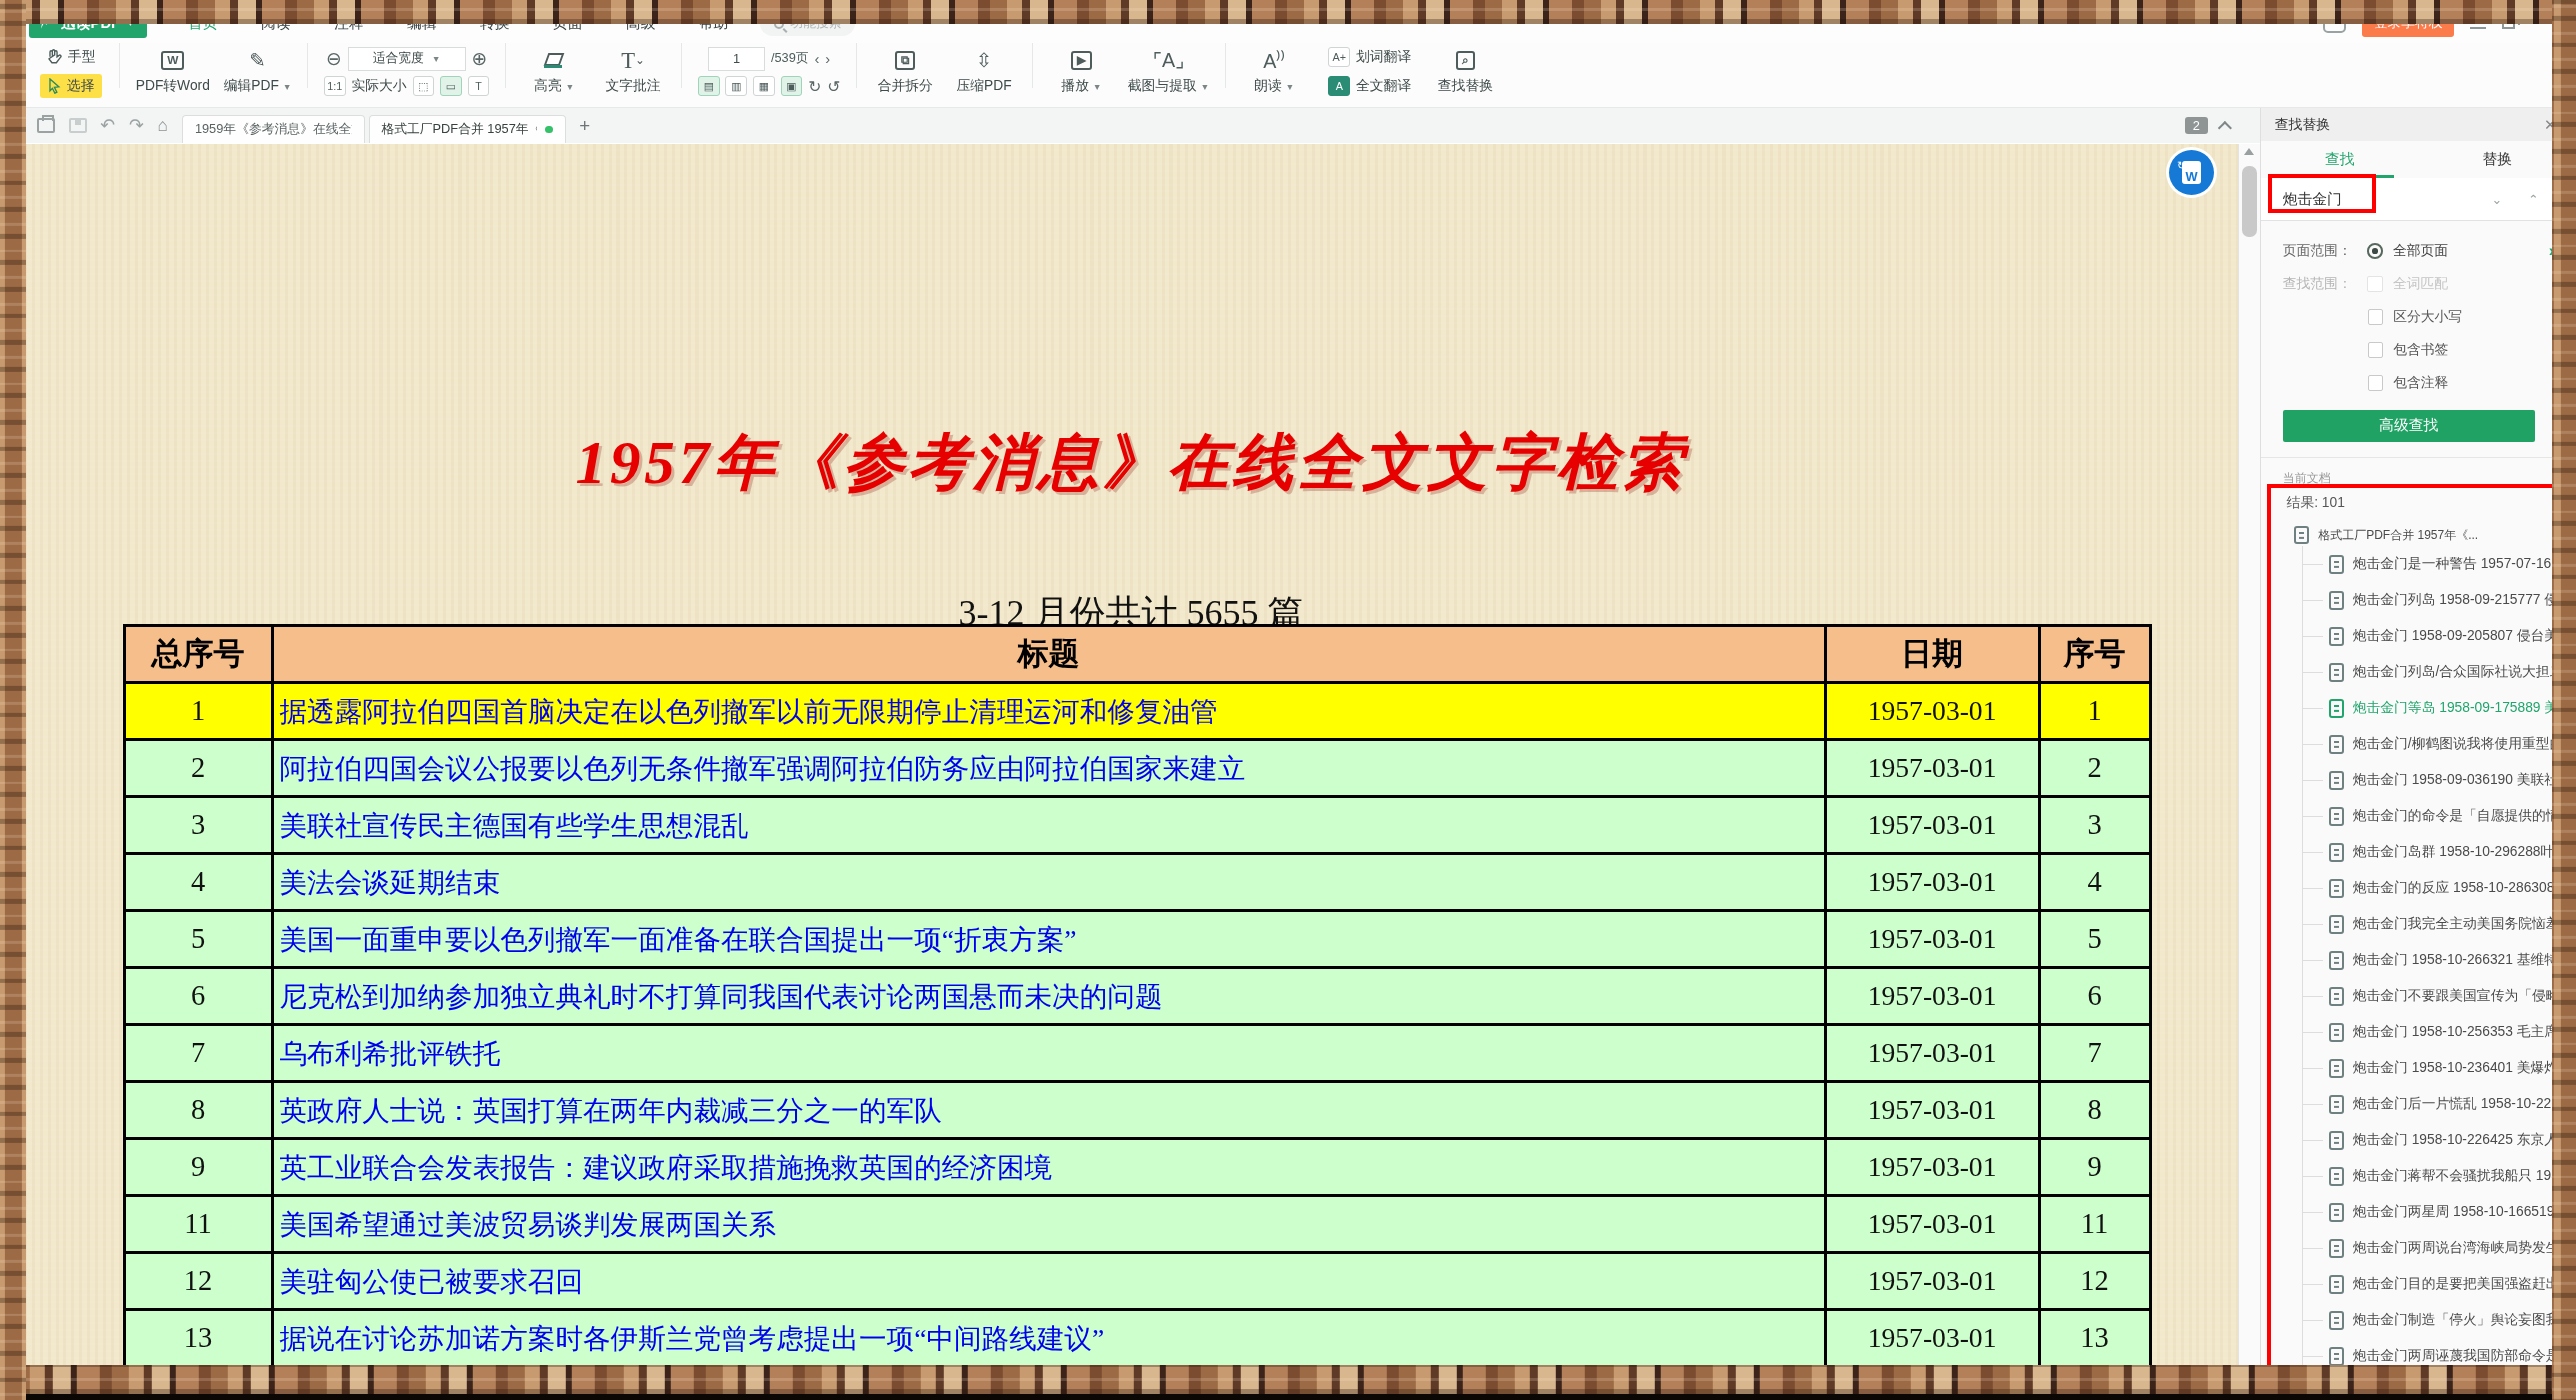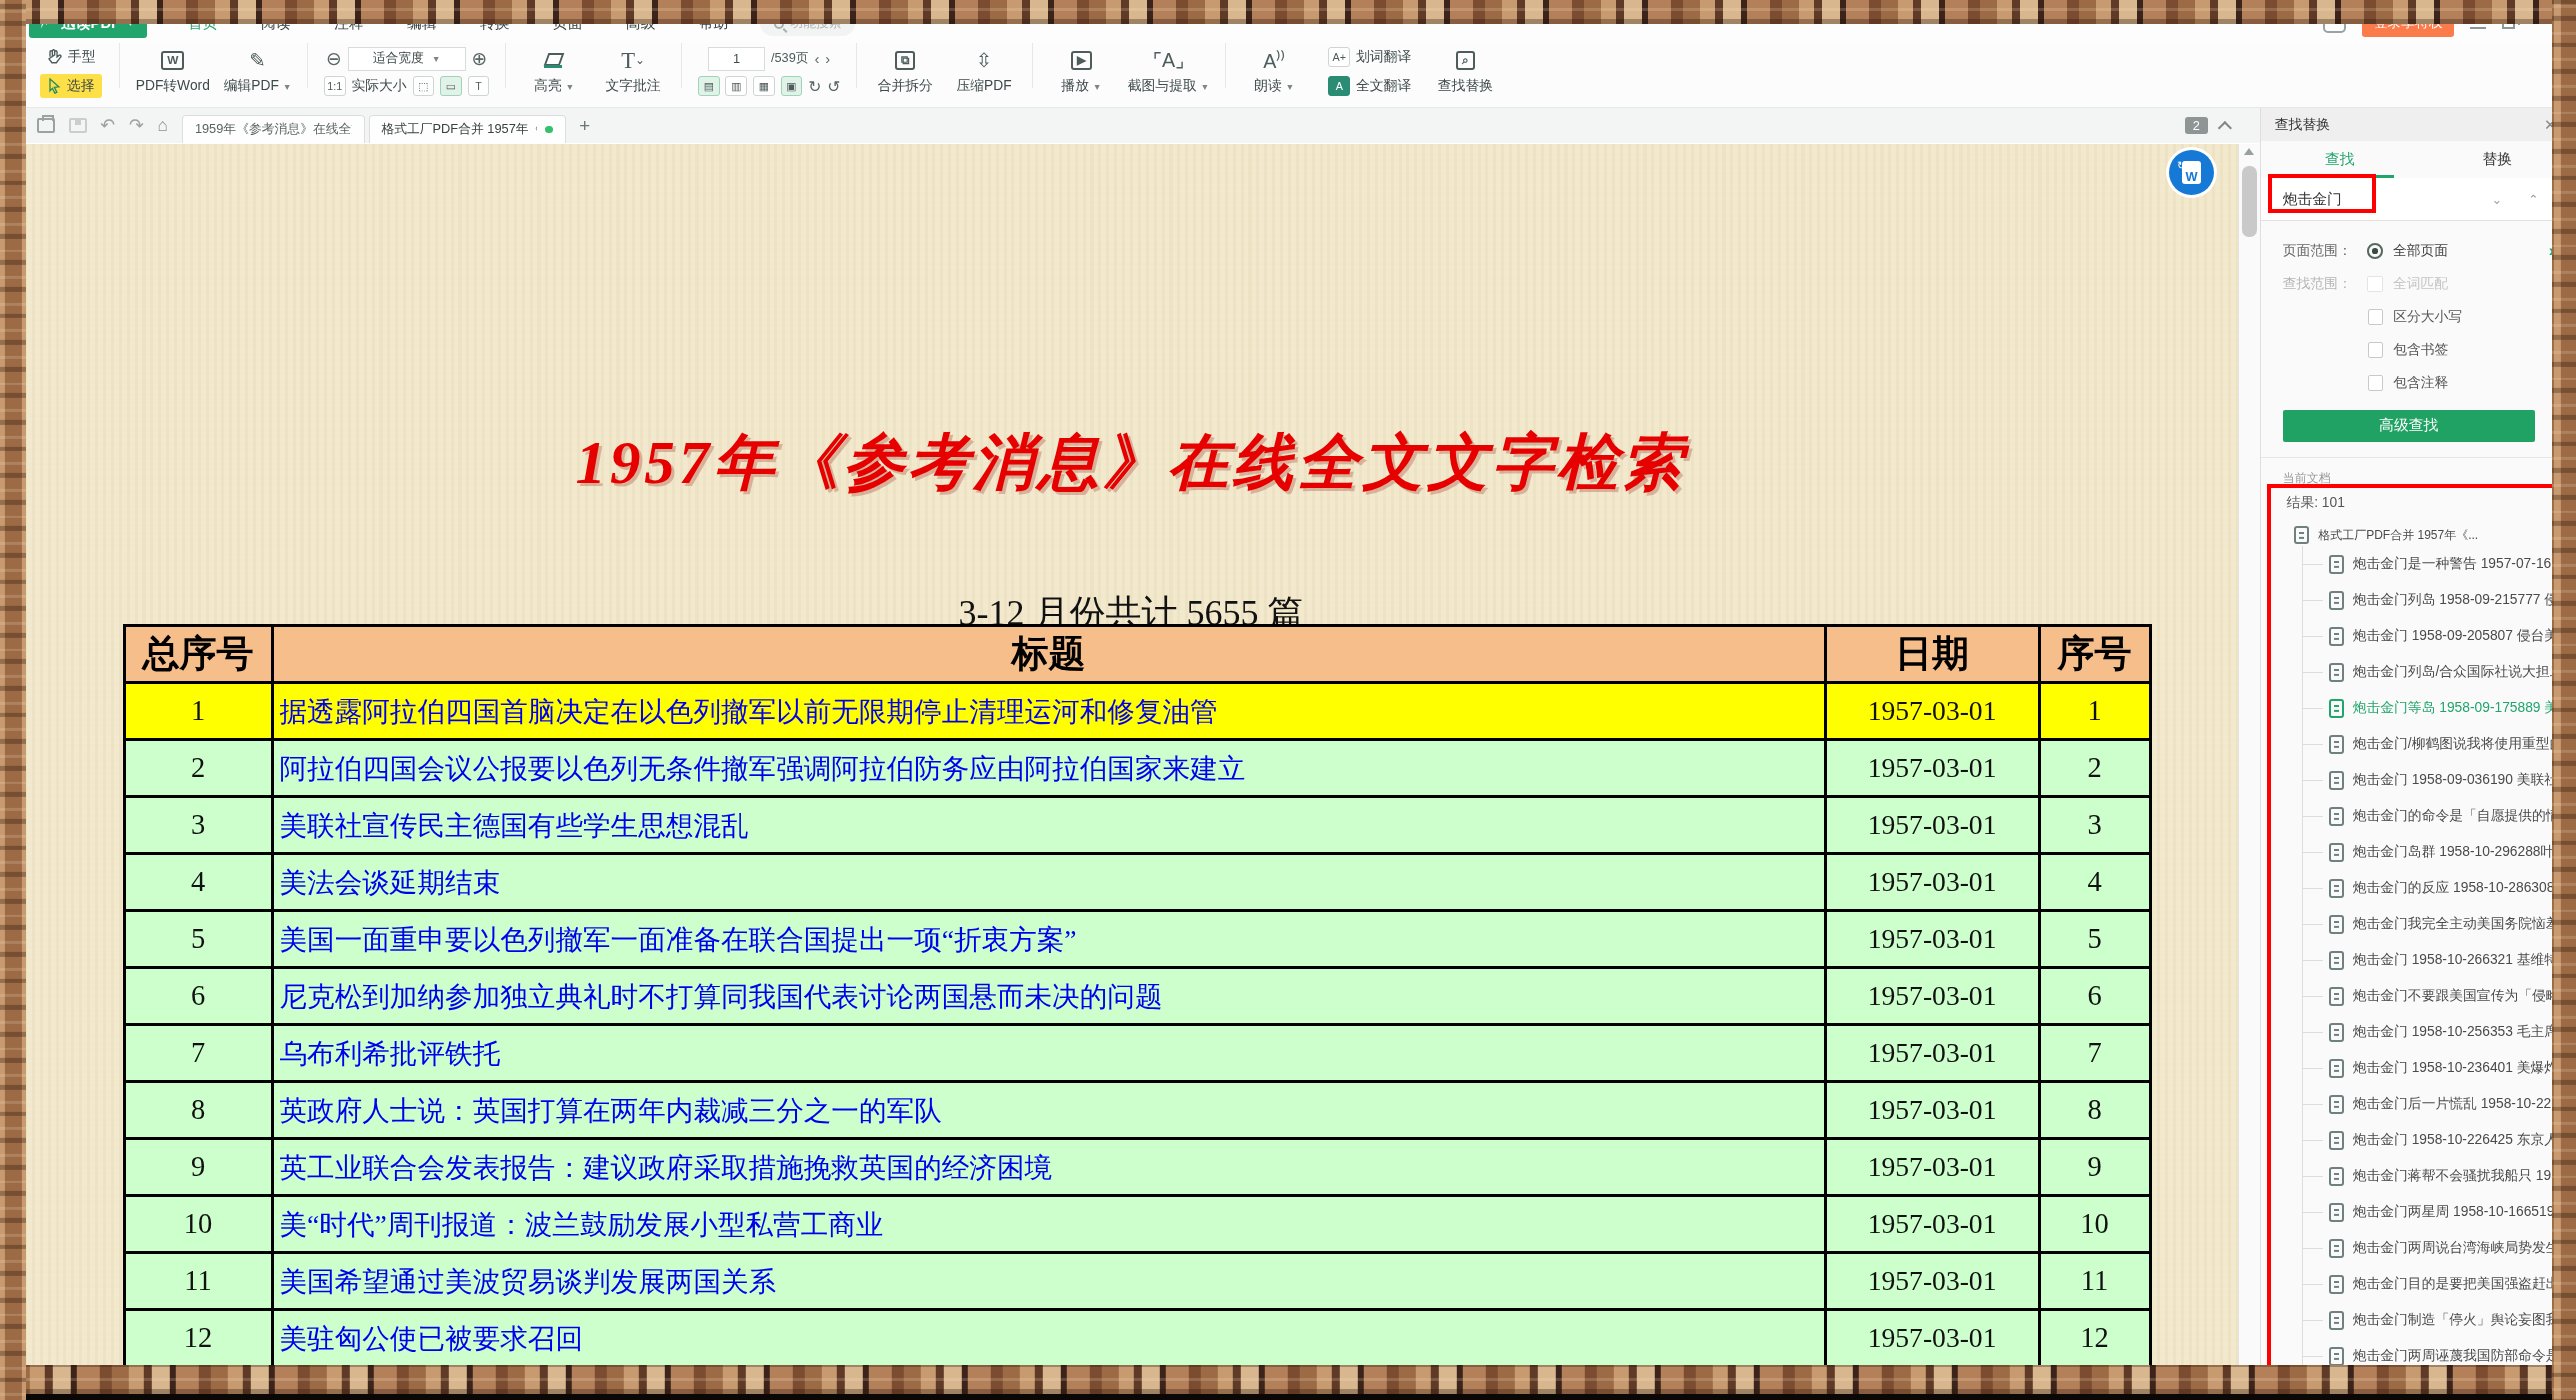--- a/index.html
+++ b/index.html
@@ -106,21 +106,21 @@
                font-size:61px; color:#e60000; letter-spacing:3.9px;
                text-shadow:3px 3px 0 rgba(140,20,10,.25); }
   .doc-sub { position:absolute; left:0; right:0; top:445px; text-align:center;
              font-family:"Liberation Serif", serif; font-size:36px; color:#111; }
   table.news { position:absolute; left:99px; top:480px; border-collapse:collapse;
                table-layout:fixed; width:2026px; background:#ccffcc; }
   table.news col.c1 { width:148px; } table.news col.c2 { width:1553px; }
   table.news col.c3 { width:214px; } table.news col.c4 { width:111px; }
   table.news th, table.news td { border:3px solid #000; height:57px; padding:0 5.9px; overflow:hidden; }
   table.news th { background:#f6be8a; font-family:"Liberation Serif", serif; font-weight:bold;
-                  font-size:37px; color:#000; }
+                  font-size:31px; color:#000; }
   td.num { text-align:center; font-family:"Liberation Serif", serif; font-size:28.5px; color:#111; }
   td.ttl { font-family:"Liberation Serif", serif; font-size:27.6px; color:#0000ee; padding-left:13.8px;
            white-space:nowrap; }
   td.dt  { text-align:center; font-family:"Liberation Serif", serif; font-size:27.6px; color:#111; }
   tr.hl td { background:#ffff00; }
 
   
   .doc-sb { position:absolute; left:2238px; top:144px; bottom:0; width:21.7px; background:#fafafa;
             border-left:1px solid #e3e3e3; }
   .doc-sb .up { position:absolute; top:3.9px; left:4.9px; width:0; height:0;
@@ -450,26 +450,20 @@
             <td class="num">8</td>
           </tr>
 
           <tr>
             <td class="num">9</td>
             <td class="ttl">英工业联合会发表报告：建议政府采取措施挽救英国的经济困境</td>
             <td class="dt">1957-03-01</td>
             <td class="num">9</td>
           </tr>
 
-          <tr>
-            <td class="num">10</td>
-            <td class="ttl">美“时代”周刊报道：波兰鼓励发展小型私营工商业</td>
-            <td class="dt">1957-03-01</td>
-            <td class="num">10</td>
-          </tr>
 
           <tr>
             <td class="num">11</td>
             <td class="ttl">美国希望通过美波贸易谈判发展两国关系</td>
             <td class="dt">1957-03-01</td>
             <td class="num">11</td>
           </tr>
 
           <tr>
             <td class="num">12</td>

